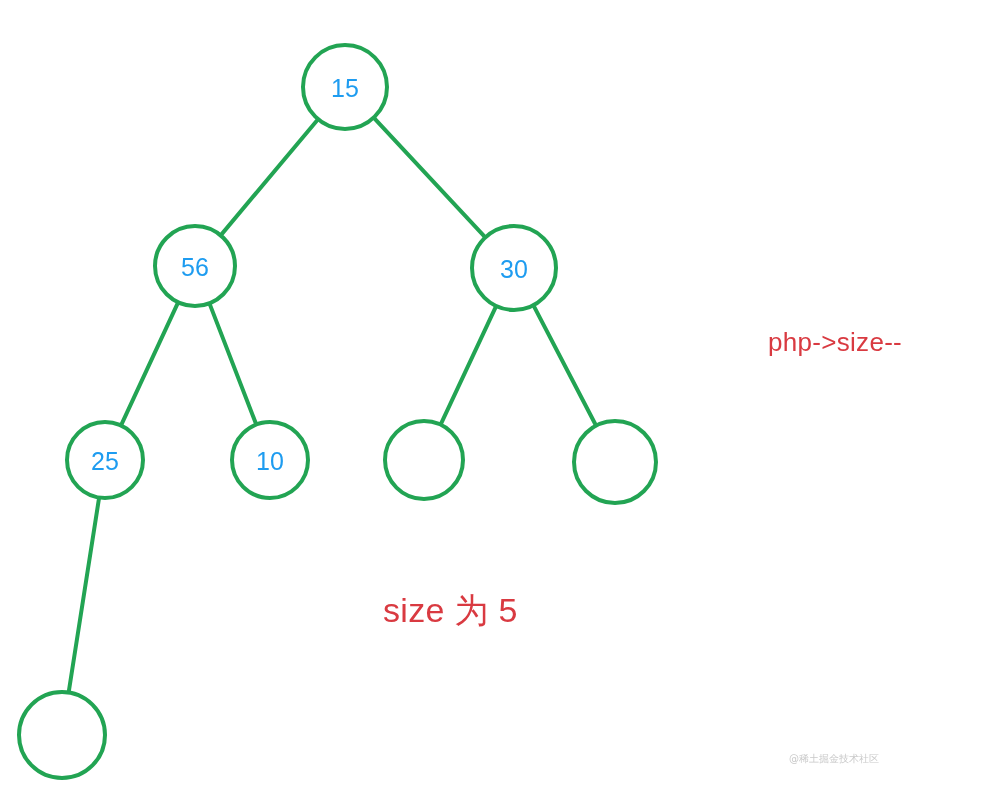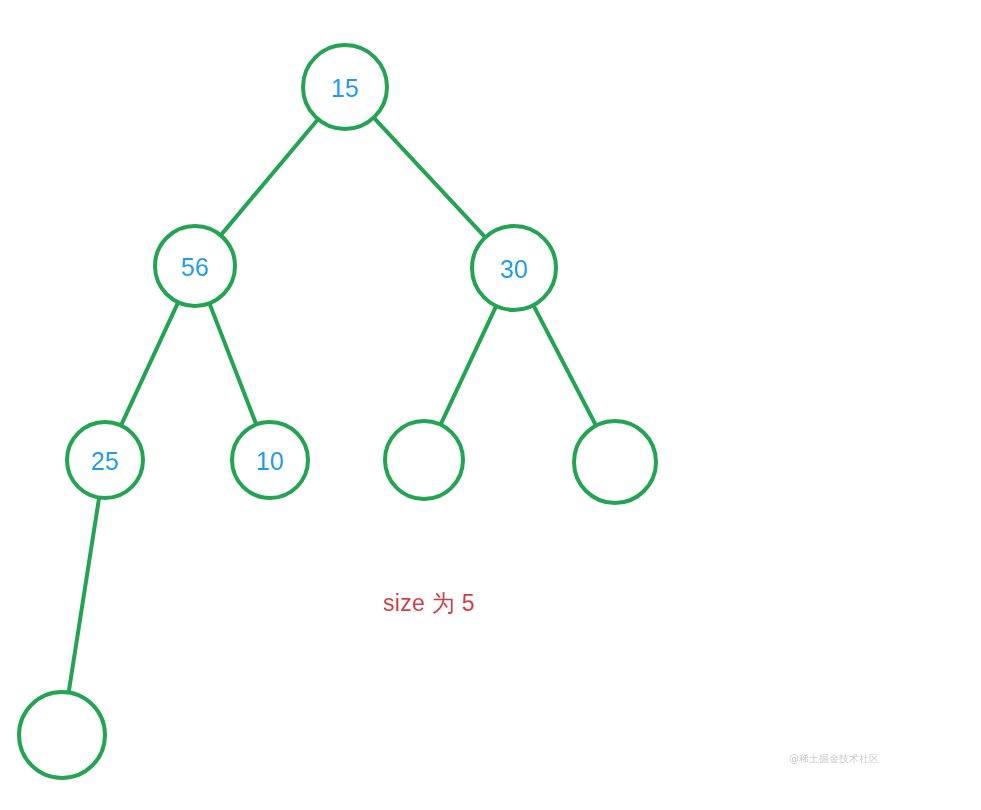--- a/index.html
+++ b/index.html
@@ -50,21 +50,21 @@
   }
   #annotation-size-decrement {
     left: 768px;
     top: 327px;
     font-size: 26px;
     letter-spacing: 0.3px;
   }
   #annotation-size-value {
     left: 383px;
     top: 588px;
-    font-size: 23px;
+    font-size: 34px;
     letter-spacing: 0.3px;
   }
   #watermark {
     position: absolute;
     left: 789px;
     top: 752px;
     color: #c9c9c9;
     font-size: 10px;
     font-family: "DejaVu Sans", "Liberation Sans", sans-serif;
     white-space: nowrap;
@@ -107,18 +107,19 @@
         <circle cx="424" cy="460" r="39" class="node-circle" fill="#ffffff" stroke="#22a453"></circle>
       </g>
       <g>
         <circle cx="615" cy="462" r="41" class="node-circle" fill="#ffffff" stroke="#22a453"></circle>
       </g>
       <g>
         <circle cx="62" cy="735" r="43" class="node-circle" fill="#ffffff" stroke="#22a453"></circle>
       </g>
     </svg>
 
+  <div class="annotation" id="annotation-size-decrement">php-&gt;size--</div>
 
   <div class="annotation" id="annotation-size-value">size 为 5</div>
 
   <div id="watermark">@稀土掘金技术社区</div>
 
 </div>
 
 </body></html>

